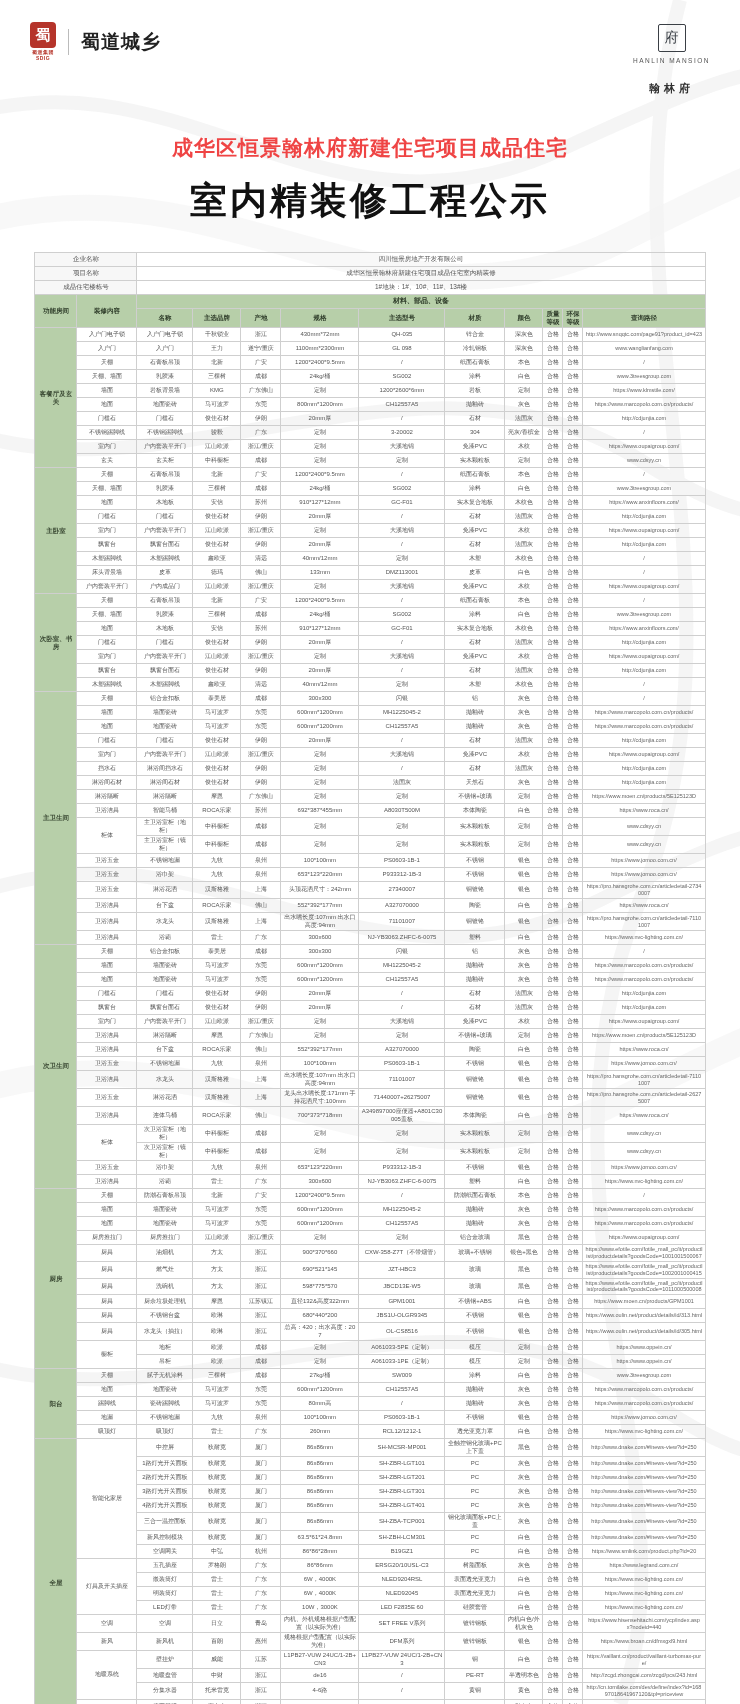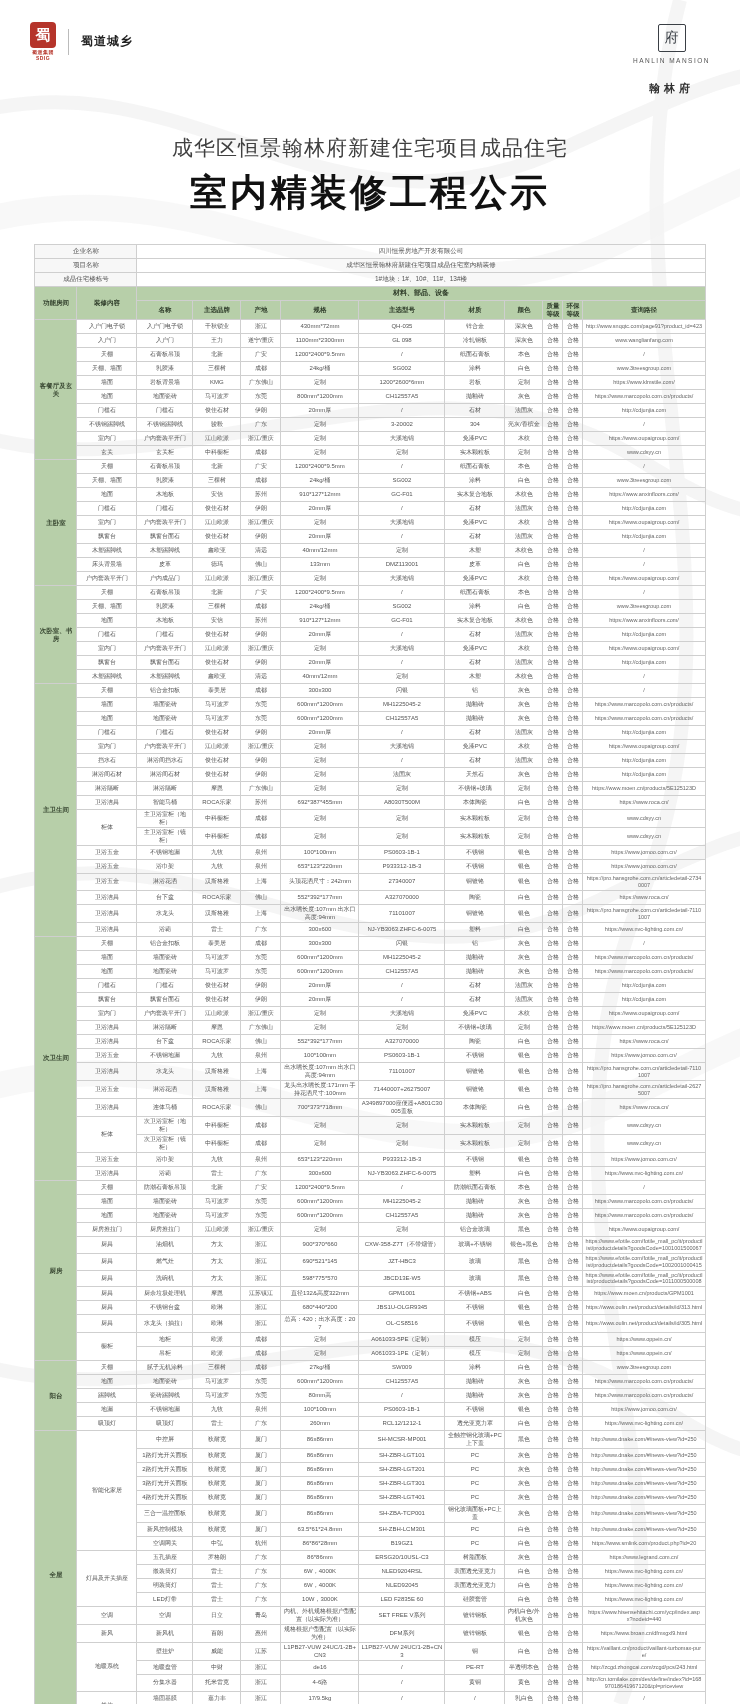--- a/index.html
+++ b/index.html
@@ -9,30 +9,30 @@
   .content{position:relative;z-index:1;}
 
   
   .topbar{display:flex;justify-content:space-between;align-items:flex-start;padding:22px 30px 0 30px;}
   .logo-left{display:flex;align-items:center;gap:8px;}
   .seal{width:26px;height:26px;background:#b5342a;border-radius:4px;color:#fff;font-weight:bold;
         display:flex;align-items:center;justify-content:center;font-size:15px;}
   .seal-col{display:flex;flex-direction:column;align-items:center;}
   .seal-cap{font-size:5px;color:#b5342a;font-weight:bold;letter-spacing:.5px;margin-top:1px;text-align:center;line-height:1.2;}
   .ldiv{width:1px;height:26px;background:#bbb;margin:0 4px;}
-  .brandname{font-size:12px;font-weight:900;color:#222;letter-spacing:1px;}
+  .brandname{font-size:19px;font-weight:900;color:#222;letter-spacing:1px;}
   .logo-right{display:flex;flex-direction:column;align-items:center;margin-top:2px;}
   .hl-icon{width:26px;height:26px;border:1.5px solid #3a3f45;border-radius:2px;color:#3a3f45;
            display:flex;align-items:center;justify-content:center;font-size:14px;margin-bottom:5px;}
   .hl-en{font-size:6.5px;letter-spacing:1.5px;color:#555;}
   .hl-cn{font-size:11px;letter-spacing:4px;color:#333;margin-top:17px;font-weight:bold;}
 
   .titles{text-align:center;margin-top:38px;}
-  .title1{font-size:21px;font-weight:400;color:#404040;letter-spacing:1px;}
-  .title2{font-size:37px;font-weight:900;color:#111;letter-spacing:3px;margin-top:6px;}
+  .title1{font-size:21px;font-weight:700;color:#ef4444;letter-spacing:1px;}
+  .title2{font-size:37px;font-weight:900;color:#111;letter-spacing:3px;margin-top:14px;}
 
   table{border-collapse:collapse;table-layout:fixed;width:670px;margin:26px auto 0 auto;}
   td,th{border:1px solid #cfcfcf;padding:1px 2px;text-align:center;vertical-align:middle;
         font-size:6px;line-height:1.25;color:#555;word-break:break-all;font-weight:normal;height:11px;}
   .green{background:#b7cfa9;color:#3b4a34;}
   .hdr{background:#b7cfa9;color:#2f3d2a;font-weight:bold;font-size:6.5px;}
   .info-label{background:#f7f7f7;color:#555;font-size:6.5px;}
   .info-value{font-size:6.5px;color:#555;}
   .room{font-size:6.5px;font-weight:bold;}
   .url{font-size:5.5px;color:#666;}

